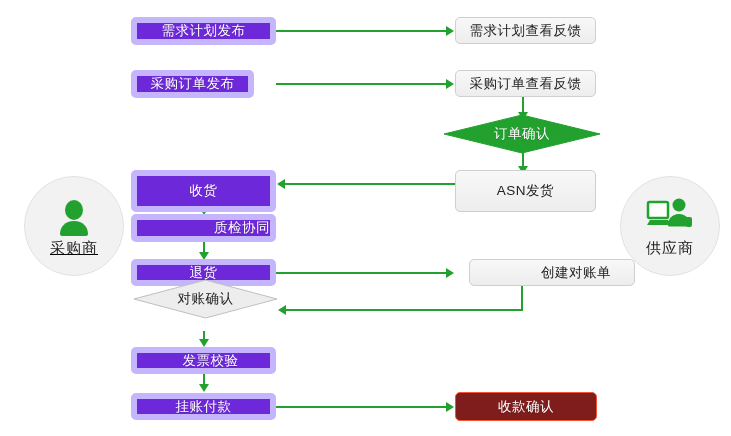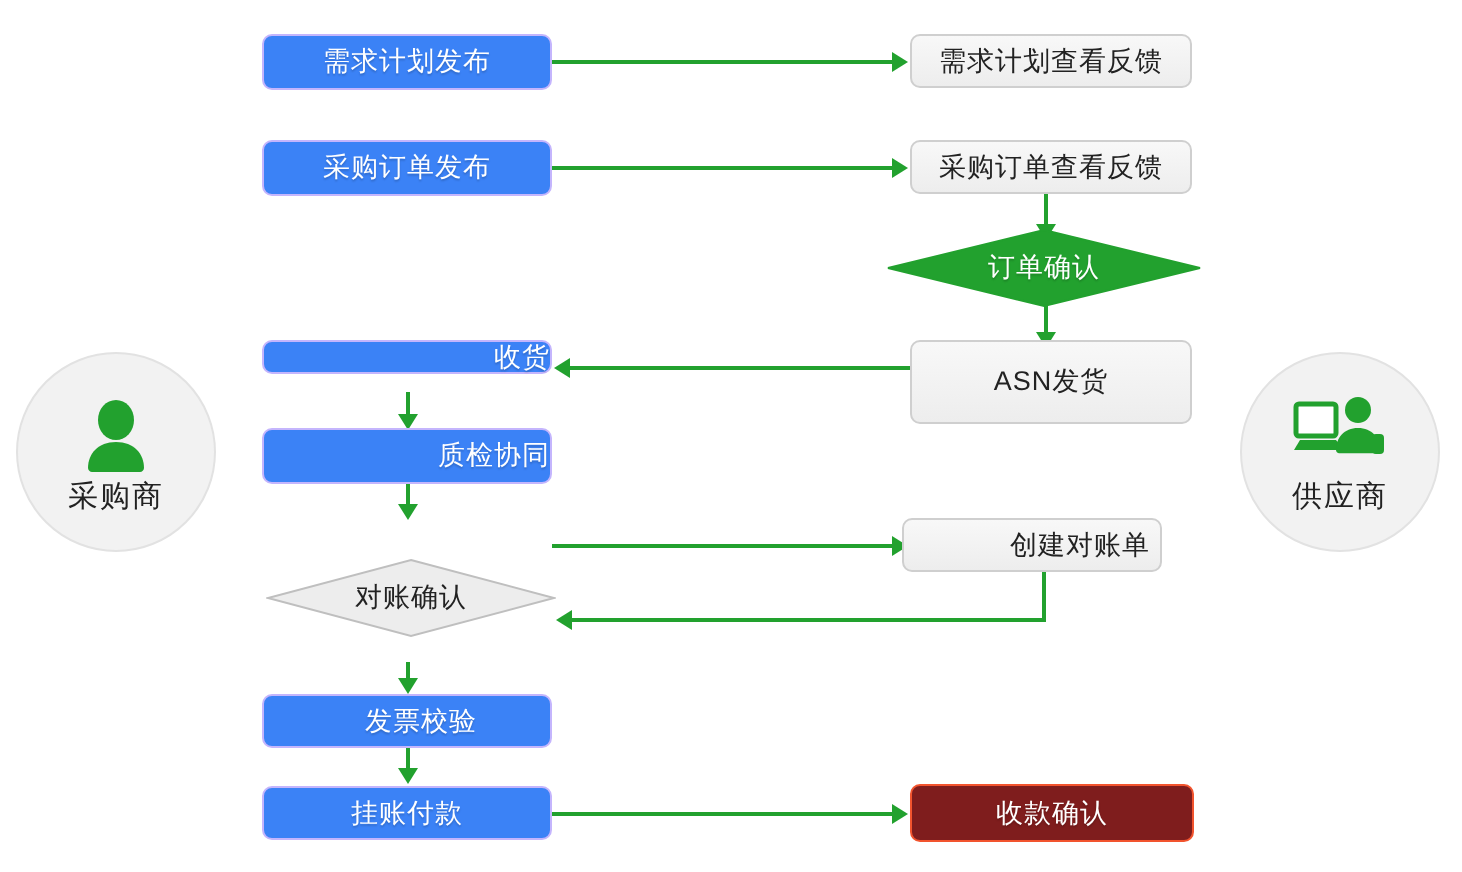--- a/index.html
+++ b/index.html
@@ -25,23 +25,23 @@
     display: flex;
     align-items: center;
     justify-content: center;
     font-size: 13.5px;
     line-height: 1;
     border-radius: 5px;
     white-space: nowrap;
     letter-spacing: .5px;
   }
   .node.green {
-    background: #3b82f6;
+    background: #6d28d9;
     color: #ffffff;
-    border: 1px solid #c4b5fd;
+    border: 6px solid #c4b5fd;
     text-shadow: 0 1px 1px rgba(0,0,0,.18);
   }
   .node.grey {
     background: #f2f2f2;
     color: #222222;
     border: 1px solid #cfcfcf;
     background-image: linear-gradient(#f8f8f8, #ededed);
   }
   .node.red {
     background: #7f1d1d;
@@ -167,21 +167,21 @@
 
   <div class="conn v" style="left:203px; top:331px; height:10px;"></div>
   <div class="arrow down" style="left:199px; top:339px;"></div>
 
   <div class="conn v" style="left:203px; top:373px; height:14px;"></div>
   <div class="arrow down" style="left:199px; top:384px;"></div>
 
   <div class="conn h" style="left:276px; top:406px; width:170px;"></div>
   <div class="arrow right" style="left:446px; top:402px;"></div>
 
-  <div class="actor" style="left:8px; top:176px;">
+  <div class="actor" style="left:24px; top:176px;text-decoration:underline;">
     <span class="glyph">
       <svg width="40" height="36" viewBox="0 0 40 36" aria-hidden="true">
         <ellipse cx="20" cy="10" rx="9" ry="10" fill="#22a12e"></ellipse>
         <path d="M20 21c-9 0-14 6-14 13 0 1 1 2 2 2h24c1 0 2-1 2-2 0-7-5-13-14-13z" fill="#22a12e"></path>
       </svg>
     </span>
     <span class="alabel">采购商</span>
   </div>
 
   <div class="actor" style="left:620px; top:176px;">
@@ -198,49 +198,52 @@
   </div>
 
   <div class="node green" style="left:131px; top:17px; width:145px; height:28px;">
     <span>需求计划发布</span>
   </div>
 
   <div class="node grey" style="left:455px; top:17px; width:141px; height:27px;align-items:center;">
     <span>需求计划查看反馈</span>
   </div>
 
-  <div class="node green" style="left:131px; top:70px; width:145px; height:28px;">
+  <div class="node green" style="left:131px; top:70px; width:123px; height:28px;">
     <span>采购订单发布</span>
   </div>
 
   <div class="node grey" style="left:455px; top:70px; width:141px; height:27px;text-align:center;">
     <span>采购订单查看反馈</span>
   </div>
 
   <div class="diamond green" style="left:443px; top:114px; width:158px; height:40px;text-decoration:underline;">
     <svg width="158" height="40" viewBox="0 0 158 40" aria-hidden="true" style="display:block;">
       <polygon points="79,1 157,20 79,39 1,20" fill="#22a12e" stroke="#22a12e" stroke-width="1"></polygon>
     </svg>
     <span class="dlabel">订单确认</span>
   </div>
 
   <div class="node grey" style="left:455px; top:170px; width:141px; height:42px;">
     <span>ASN发货</span>
   </div>
 
-  <div class="node green" style="left:131px; top:170px; width:145px; height:17px;justify-content:flex-end;">
+  <div class="node green" style="left:131px; top:170px; width:145px; height:42px;">
     <span>收货</span>
   </div>
 
   <div class="node green" style="left:131px; top:214px; width:145px; height:28px;justify-content:flex-end;">
     <span>质检协同</span>
   </div>
 
-
-  <div class="node grey" style="left:451px; top:259px; width:130px; height:27px;padding-left:48px;">
+  <div class="node green" style="left:131px; top:259px; width:145px; height:27px;">
+    <span>退货</span>
+  </div>
+
+  <div class="node grey" style="left:469px; top:259px; width:166px; height:27px;padding-left:48px;">
     <span>创建对账单</span>
   </div>
 
   <div class="diamond grey" style="left:133px; top:279px; width:145px; height:40px;">
     <svg width="145" height="40" viewBox="0 0 145 40" aria-hidden="true" style="display:block;">
       <polygon points="72.5,1 144,20 72.5,39 1,20" fill="#ededed" stroke="#bfbfbf" stroke-width="1"></polygon>
     </svg>
     <span class="dlabel">对账确认</span>
   </div>
 

